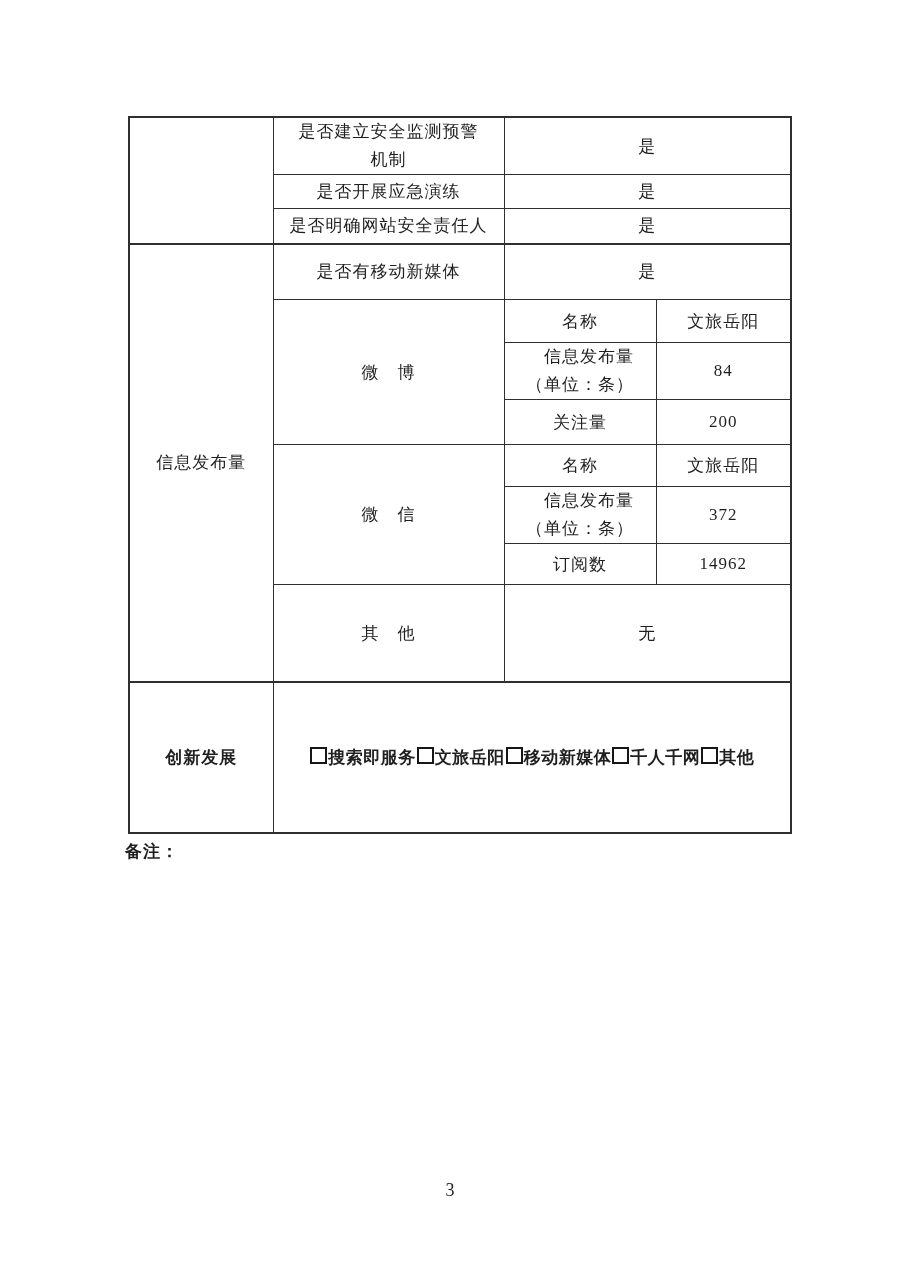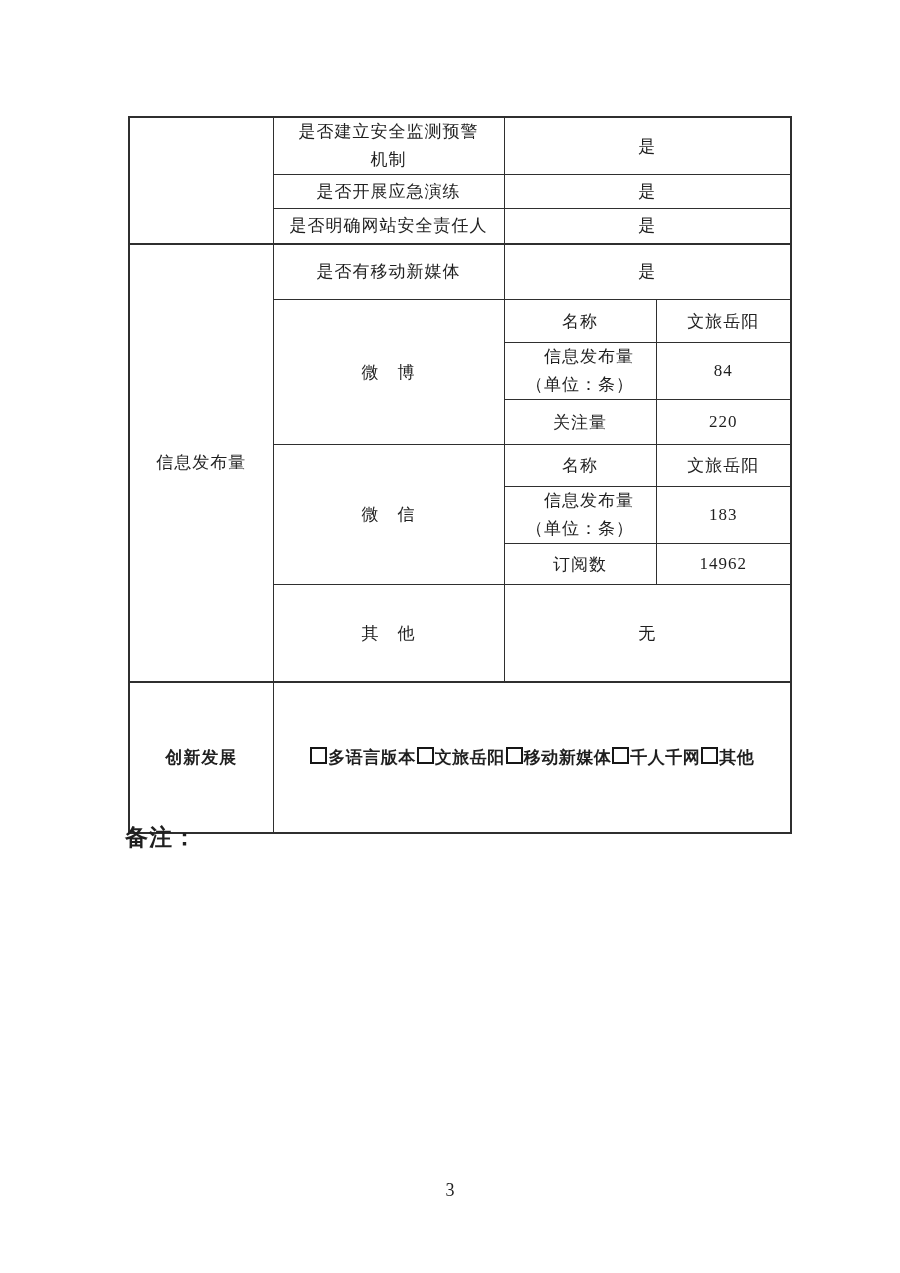--- a/index.html
+++ b/index.html
@@ -70,22 +70,22 @@
     width: 13px;
     height: 13px;
     border: 2px solid #161616;
     background: #ffffff;
     vertical-align: -1px;
     margin: 0 1px 0 1px;
   }
   .remark {
     position: absolute;
     left: 125px;
-    top: 822px;
-    font-size: 23px;
+    top: 840px;
+    font-size: 17px;
     font-weight: bold;
     letter-spacing: 1px;
   }
   .page-number {
     position: absolute;
     left: 0;
     top: 1180px;
     width: 100%;
     text-align: center;
     font-size: 18px;
@@ -134,52 +134,52 @@
       <td>
         <span class="two-line">
           <span style="display:block">信息发布量</span>
           <span style="display:block">（单位：条）</span>
         </span>
       </td>
       <td class="num">84</td>
     </tr>
     <tr class="r7">
       <td>关注量</td>
-      <td class="num">220</td>
+      <td class="num">200</td>
     </tr>
 
     <tr class="r8">
       <td rowspan="3">微　信</td>
       <td>名称</td>
       <td>文旅岳阳</td>
     </tr>
     <tr class="r9">
       <td>
         <span class="two-line">
           <span style="display:block">信息发布量</span>
           <span style="display:block">（单位：条）</span>
         </span>
       </td>
-      <td class="num">183</td>
+      <td class="num">372</td>
     </tr>
     <tr class="r10">
       <td>订阅数</td>
       <td class="num">14962</td>
     </tr>
 
     <tr class="r11">
       <td>其　他</td>
       <td colspan="2">无</td>
     </tr>
 
     <tr class="r12">
       <td class="section-top">创新发展</td>
       <td colspan="3" class="section-top">
         <span class="cb-line">
-          <span class="cb"></span><span>多语言版本</span><span class="cb"></span><span>文旅岳阳</span><span class="cb"></span><span>移动新媒体</span><span class="cb"></span><span>千人千网</span><span class="cb"></span><span>其他</span>
+          <span class="cb"></span><span>搜索即服务</span><span class="cb"></span><span>文旅岳阳</span><span class="cb"></span><span>移动新媒体</span><span class="cb"></span><span>千人千网</span><span class="cb"></span><span>其他</span>
         </span>
       </td>
     </tr>
   </tbody>
 </table>
 
 <div class="remark">备注：</div>
 
 <div class="page-number">3</div>
 

